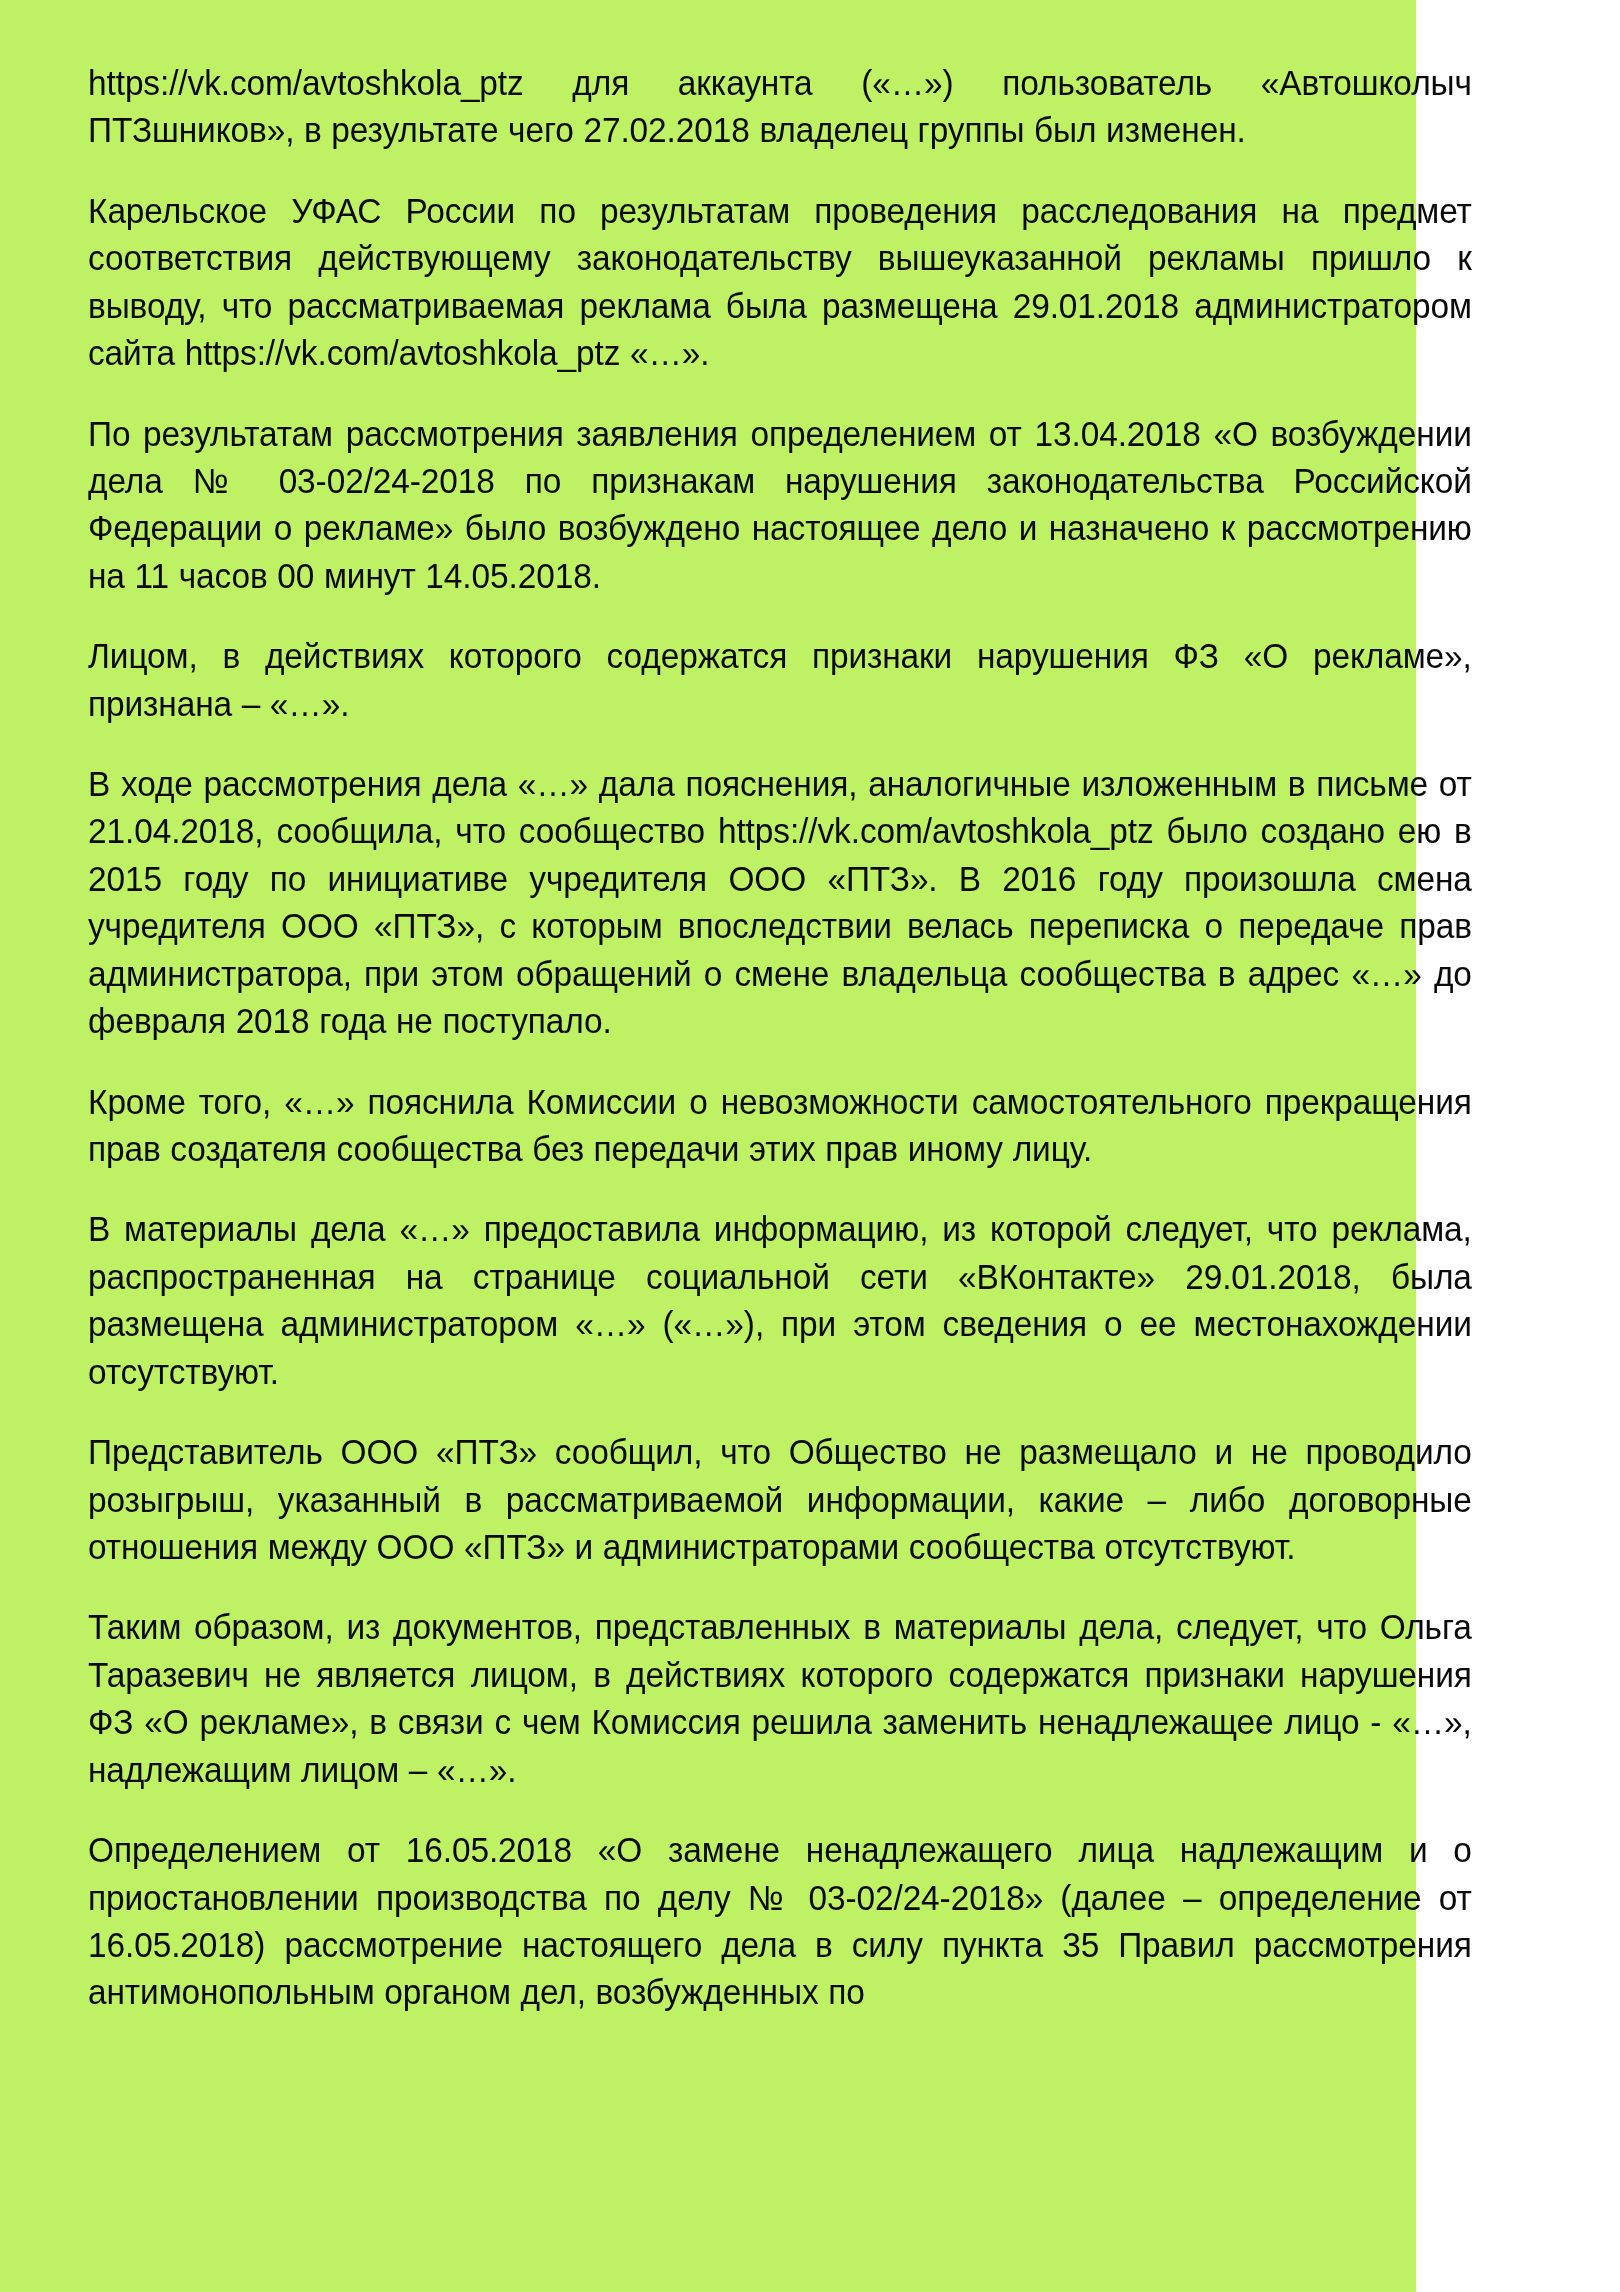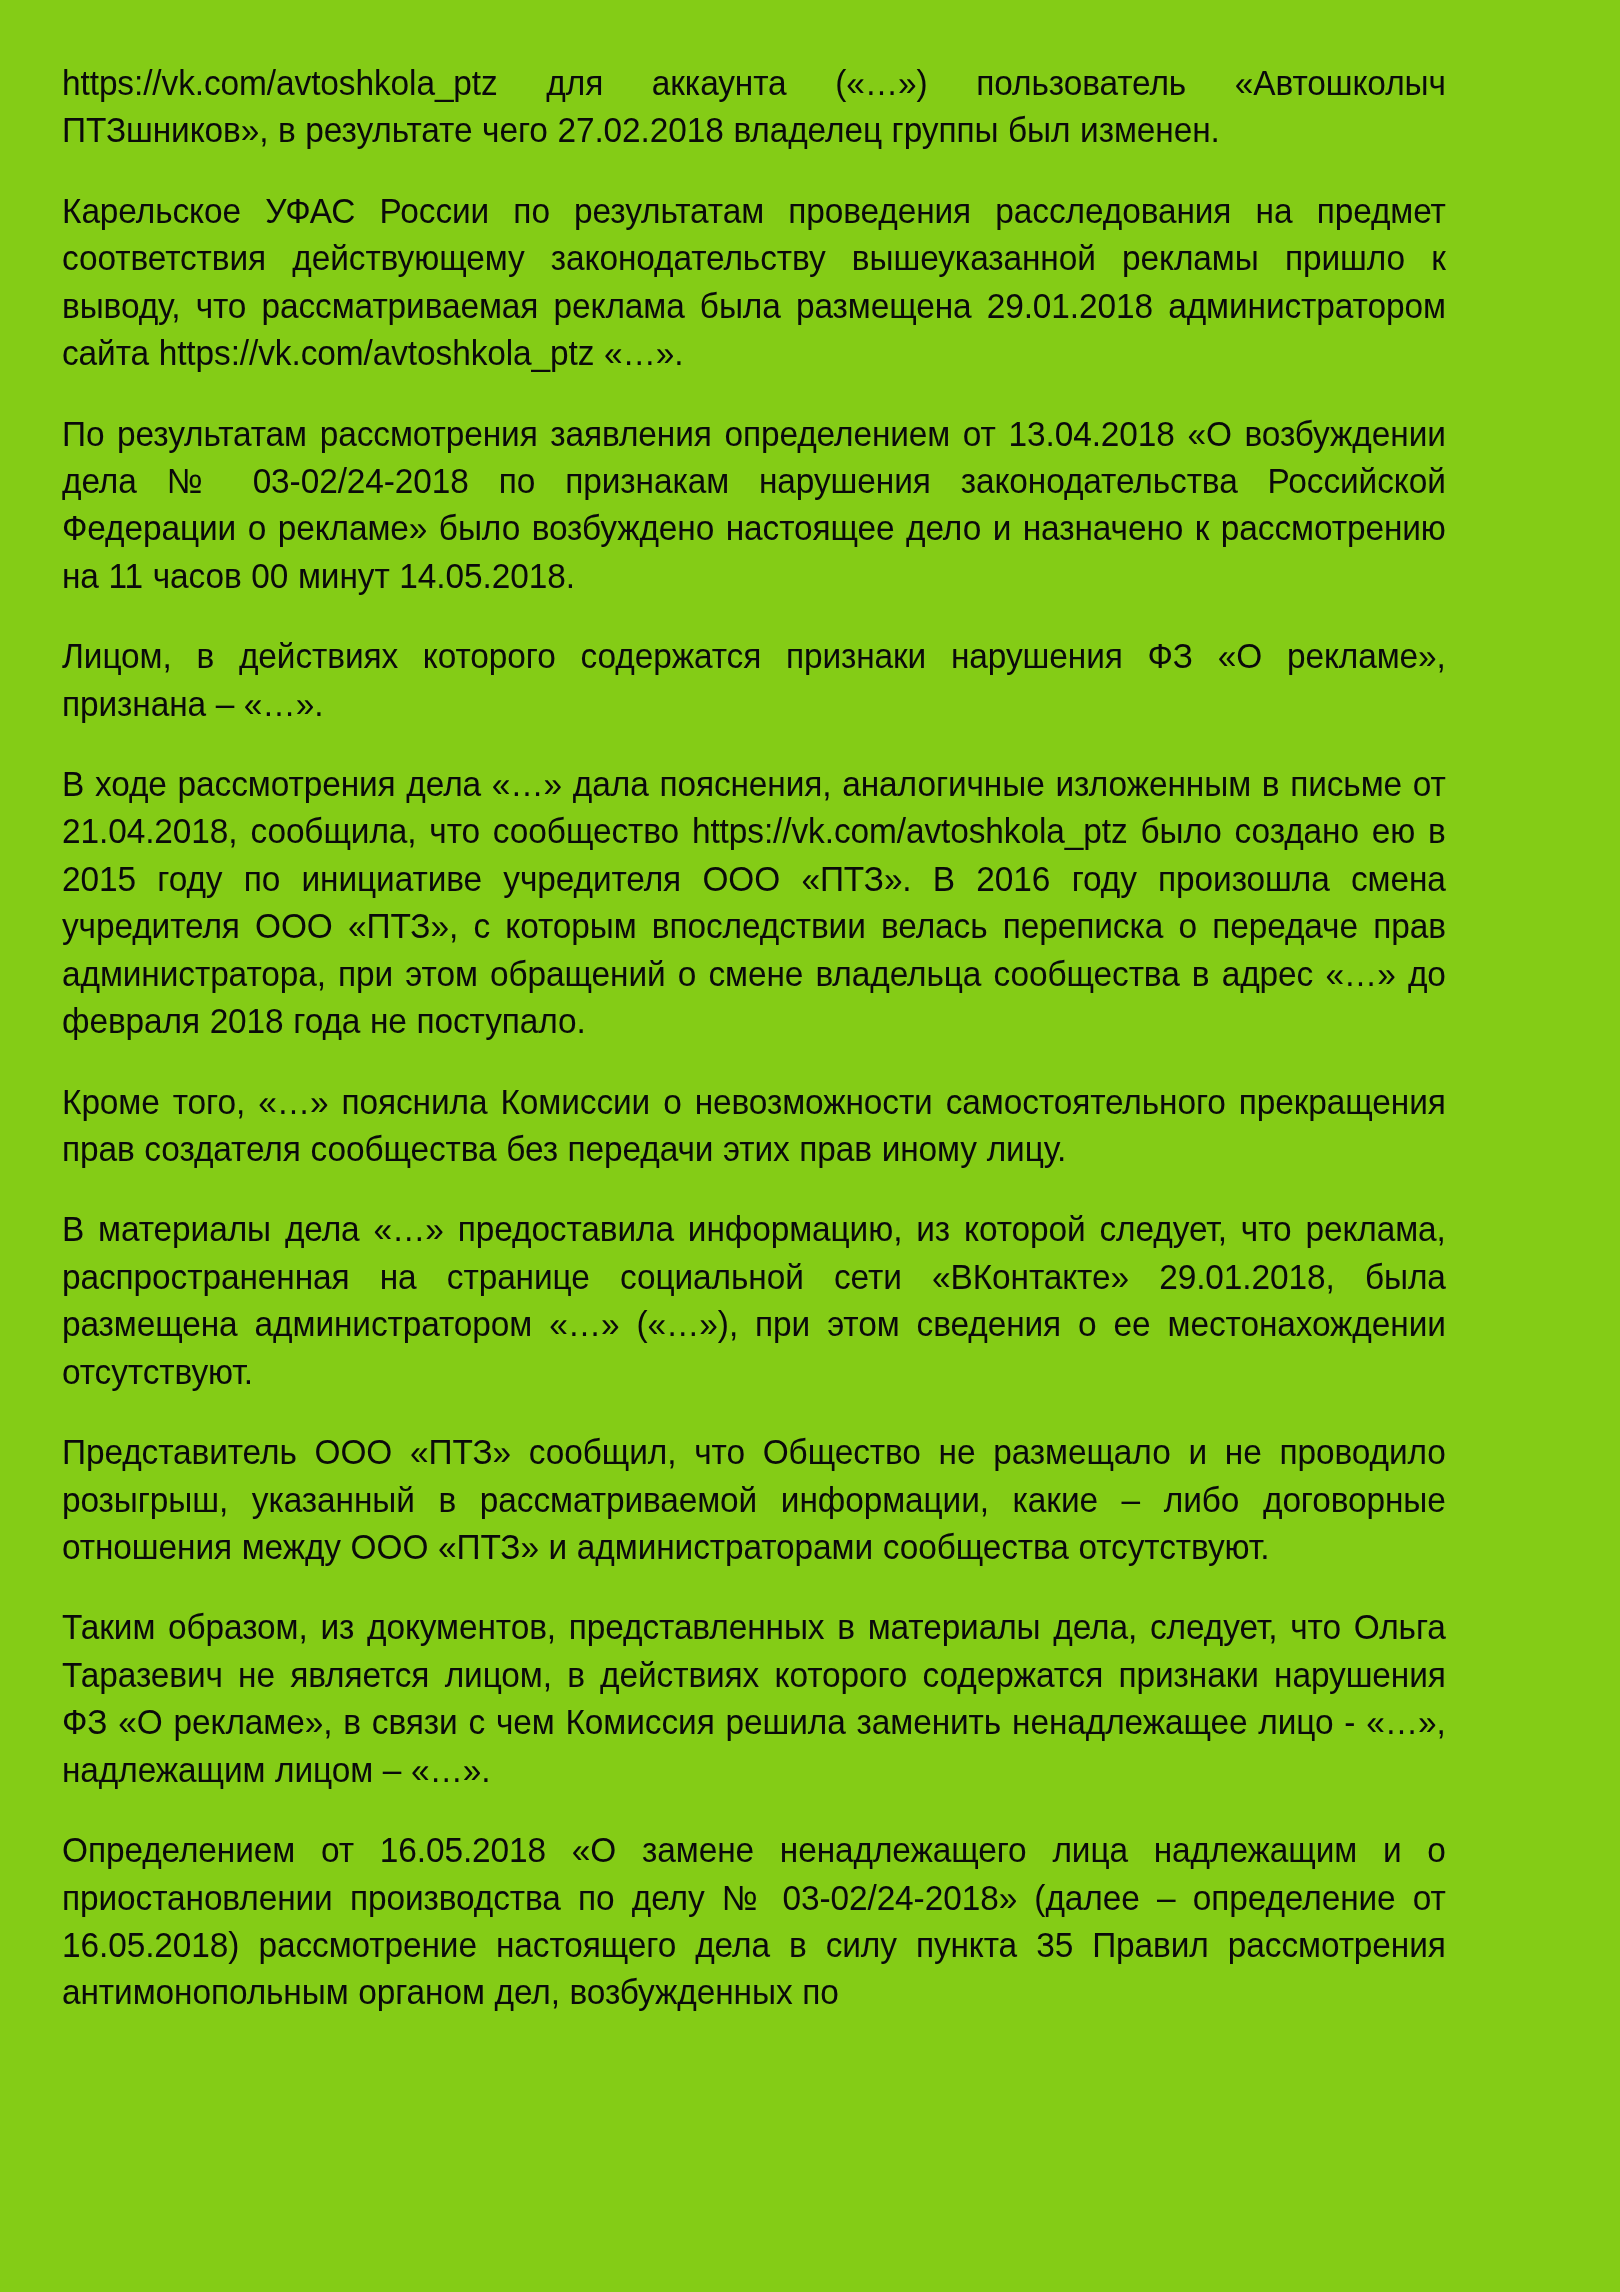--- a/index.html
+++ b/index.html
@@ -11,24 +11,24 @@
   body {
     width: 1620px;
     height: 2293px;
     font-family: "Liberation Sans", "DejaVu Sans", sans-serif;
     color: #0a0a0a;
     overflow: hidden;
   }
 
   .page {
     box-sizing: border-box;
-    width: 1620px;
+    width: 1416px;
     height: 2293px;
-    background: #84cc16;
-    padding: 59px 76px 39px 62px;
+    background: #bef264;
+    padding: 59px 76px 39px 88px;
   }
 
   .doc-body {
     width: 1449px;
   }
 
   p.para {
     margin: 0 0 33px 0;
     font-size: 35px;
     line-height: 1.355;

